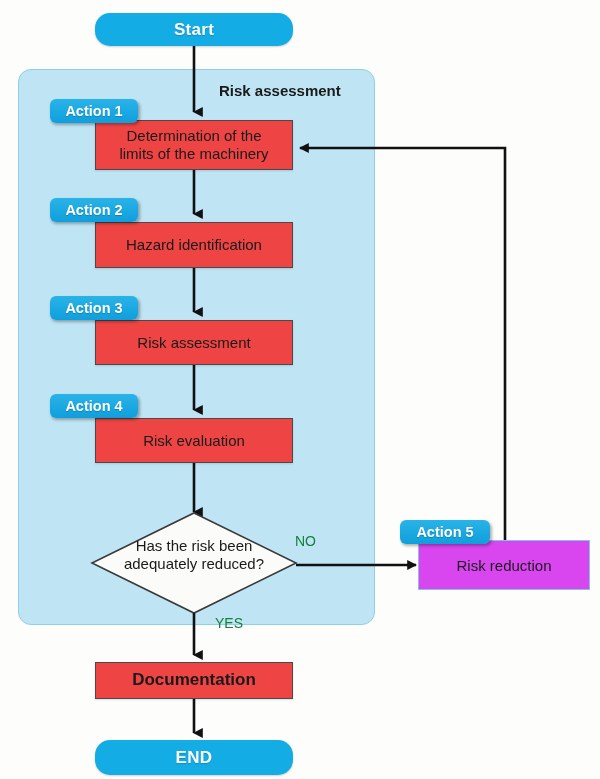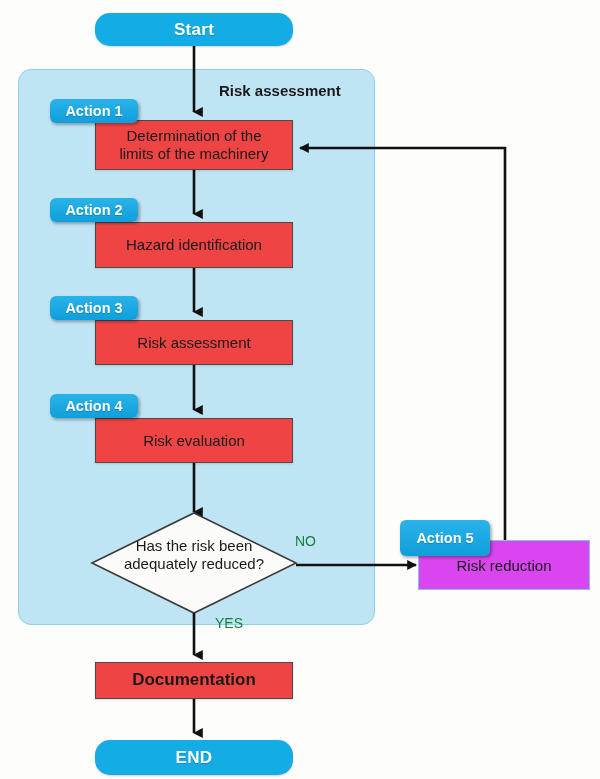--- a/index.html
+++ b/index.html
@@ -180,19 +180,19 @@
 
   <div id="decision-label" style="left:94px; top:537px; width:200px;">
     <span>Has the risk been</span><br>
     <span>adequately reduced?</span>
   </div>
 
   <div class="branch-label" style="left:295px; top:533px;">NO</div>
   <div class="branch-label" style="left:215px; top:615px;">YES</div>
 
   <div class="lightbox" style="left:418px; top:540px; width:172px; height:50px;">Risk reduction</div>
-  <div class="badge" style="left:400px; top:520px; width:90px; height:36px;">Action 5</div>
+  <div class="badge" style="left:400px; top:520px; width:90px; height:24px;">Action 5</div>
 
   <div class="procbox bold" style="left:95px; top:662px; width:198px; height:37px;">Documentation</div>
 
   <div class="terminator" style="left:95px; top:740px; width:198px; height:35px;">END</div>
 
 </div>
 
 </body></html>

